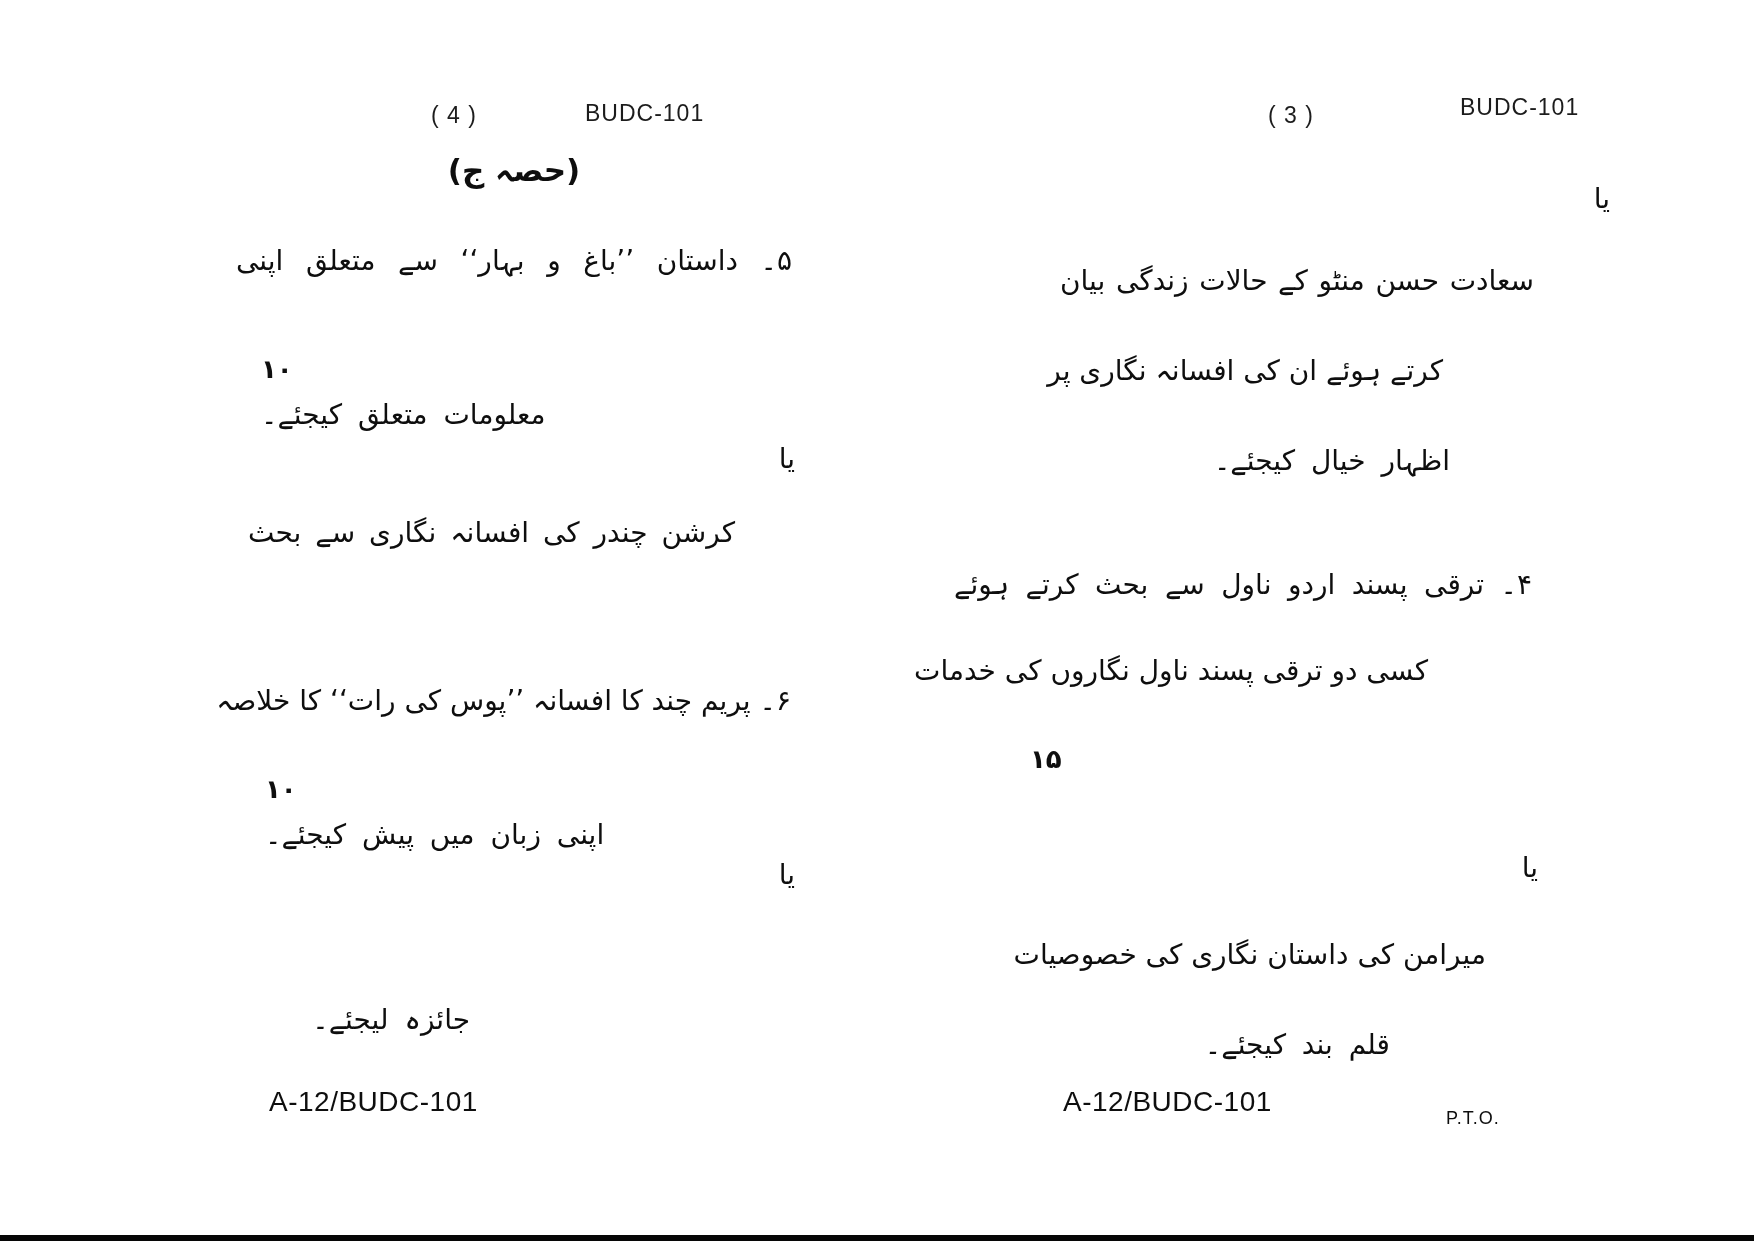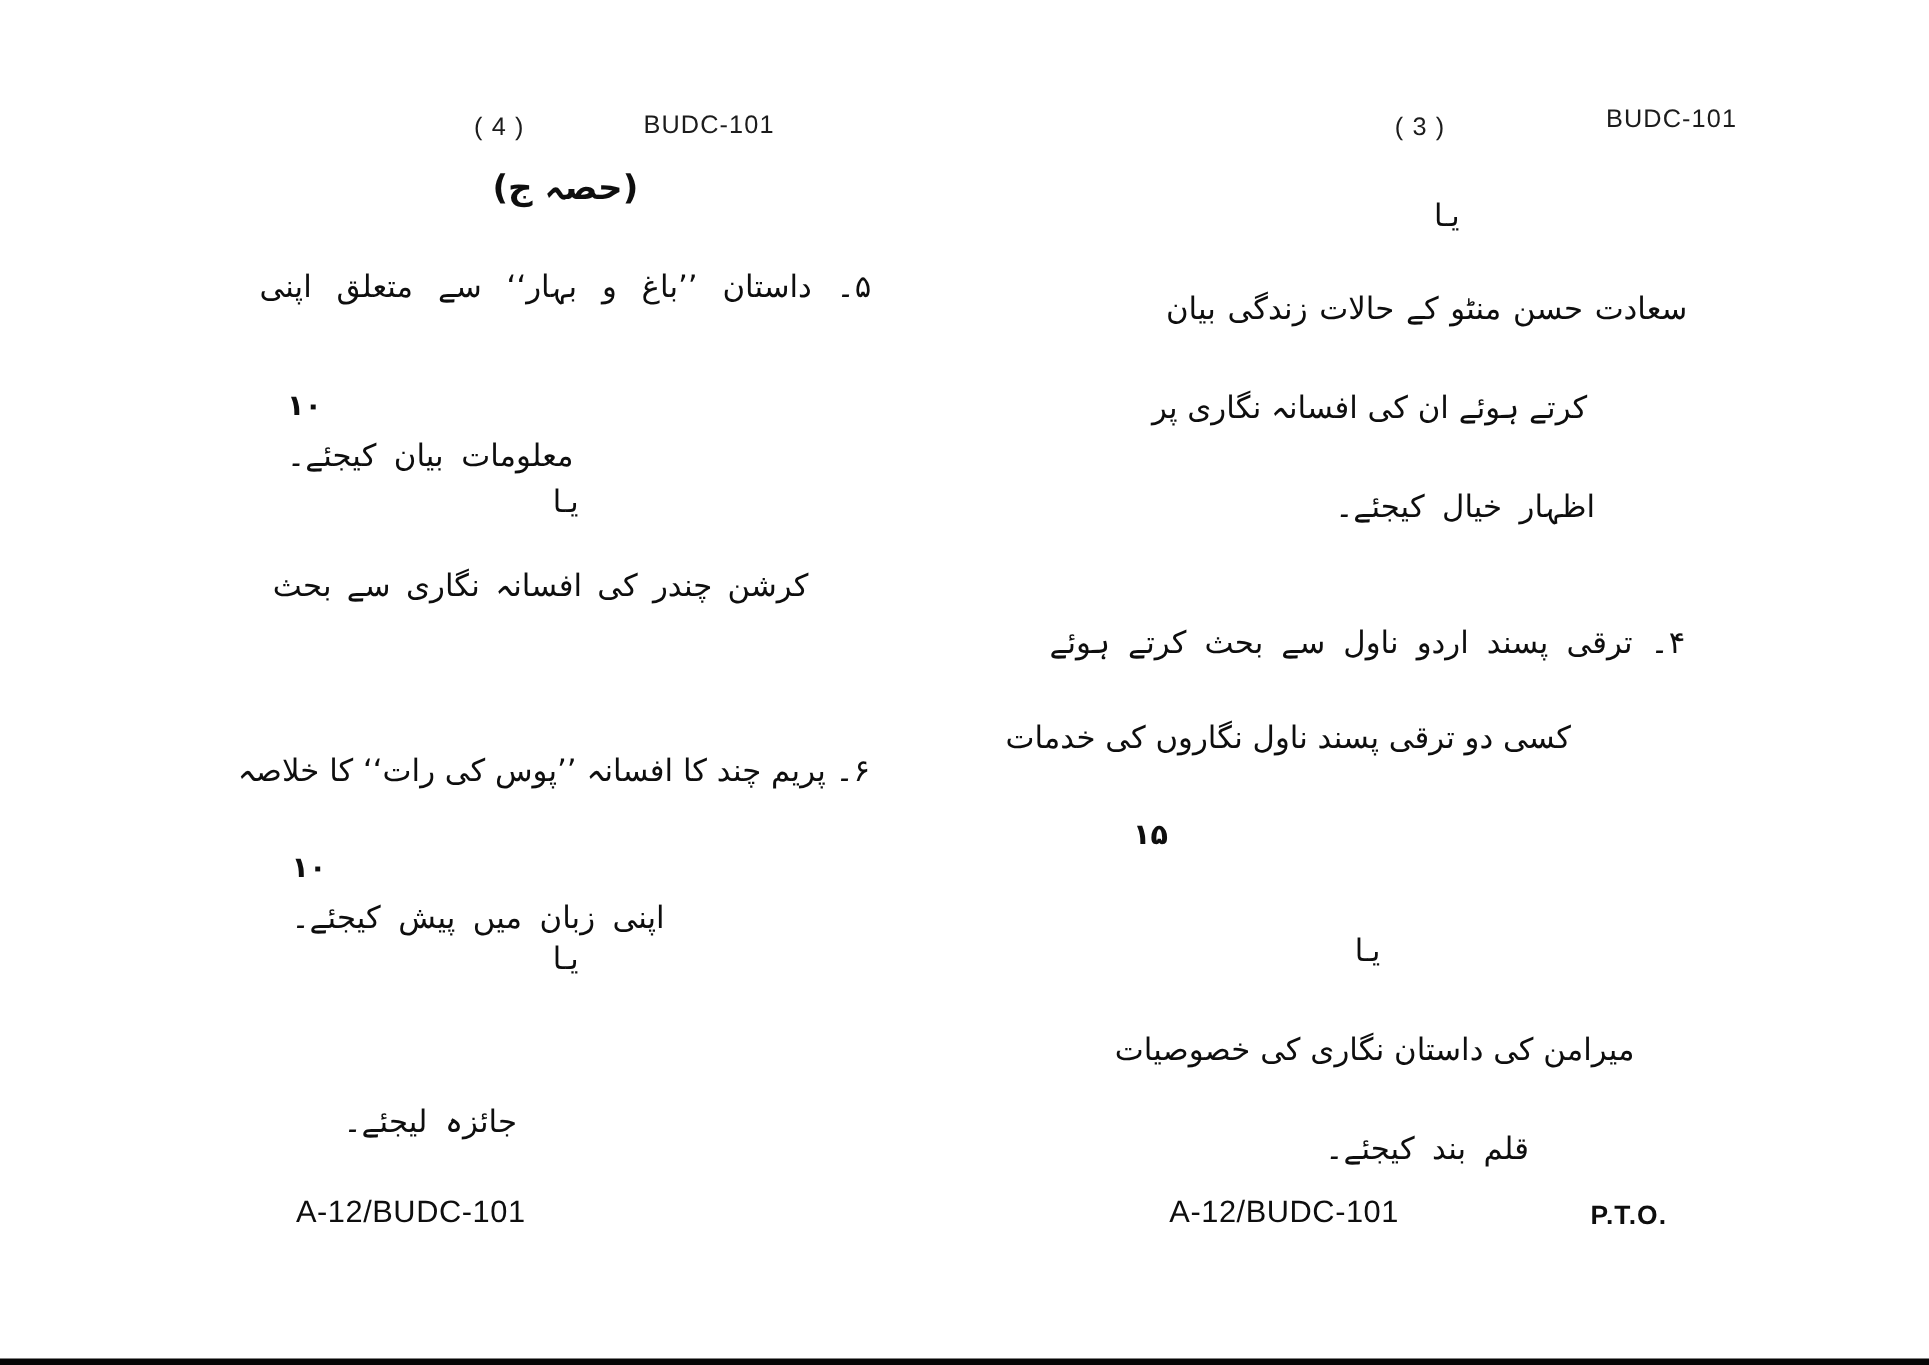--- a/index.html
+++ b/index.html
@@ -19,52 +19,52 @@
     font-family:"DejaVu Sans",sans-serif;font-size:31px;font-weight:bold;color:#0e0e0e;
   }
 
   .u-line{
     position:absolute;width:100%;box-sizing:border-box;direction:rtl;
     font-family:"DejaVu Sans",sans-serif;font-size:28px;line-height:46px;
     color:#0e0e0e;white-space:nowrap;
   }
   .justify{text-align:justify;text-align-last:justify;}
   .right{text-align:right;word-spacing:7px;}
-  .center{text-align:center;font-family:Liberation Mono, monospace;}
+  .center{text-align:right;}
 
   .marks-row{
     position:absolute;width:100%;box-sizing:border-box;display:flex;direction:ltr;
     align-items:baseline;font-family:"DejaVu Sans",sans-serif;font-size:28px;
     line-height:46px;color:#0e0e0e;flex-direction:column;
   }
   .marks{font-size:26px;font-weight:bold;white-space:nowrap;}
   .qtext{flex:1;direction:rtl;text-align:right;word-spacing:7px;white-space:nowrap;box-sizing:border-box;}
 
   .footer{position:absolute;font-family:"Liberation Sans",sans-serif;font-weight:normal;
           font-size:28px;color:#0e0e0e;white-space:nowrap;letter-spacing:0.5px;}
-  .pto{font-weight:bold;font-size:24px;letter-spacing:1px;}
+  .pto{font-weight:normal;font-size:18px;letter-spacing:1px;margin-top:16px;}
 
   .bottom-bar{position:absolute;left:0;bottom:0;width:100%;height:6px;background:#060606;}
 </style>
 </head>
 <body>
 
 <div>
 
   <div class="page" id="pageL">
     <span class="hdr" style="left:198px;top:102px">( 4 )</span>
     <span class="hdr" style="left:352px;top:100px">BUDC-101</span>
 
     <div class="section-heading">(حصہ ج)</div>
 
     <div class="u-line justify" style="top:238px;padding:0 3px">۵۔ داستان ’’باغ و بہار‘‘ سے متعلق اپنی</div>
 
     <div class="marks-row" style="top:346px">
       <span class="marks" style="margin-left:28px">۱۰</span>
-      <div class="qtext" style="padding-right:188px">معلومات بیان کیجئے۔</div>
+      <div class="qtext" style="padding-right:188px">معلومات متعلق کیجئے۔</div>
     </div>
 
     <div class="u-line center" style="top:436px">یا</div>
 
     <div class="u-line justify" style="top:510px;padding-left:15px;padding-right:60px">کرشن چندر کی افسانہ نگاری سے بحث</div>
 
 
     <div class="u-line justify" style="top:678px;padding:0 4px">۶۔ پریم چند کا افسانہ ’’پوس کی رات‘‘ کا خلاصہ</div>
 
     <div class="marks-row" style="top:766px">

